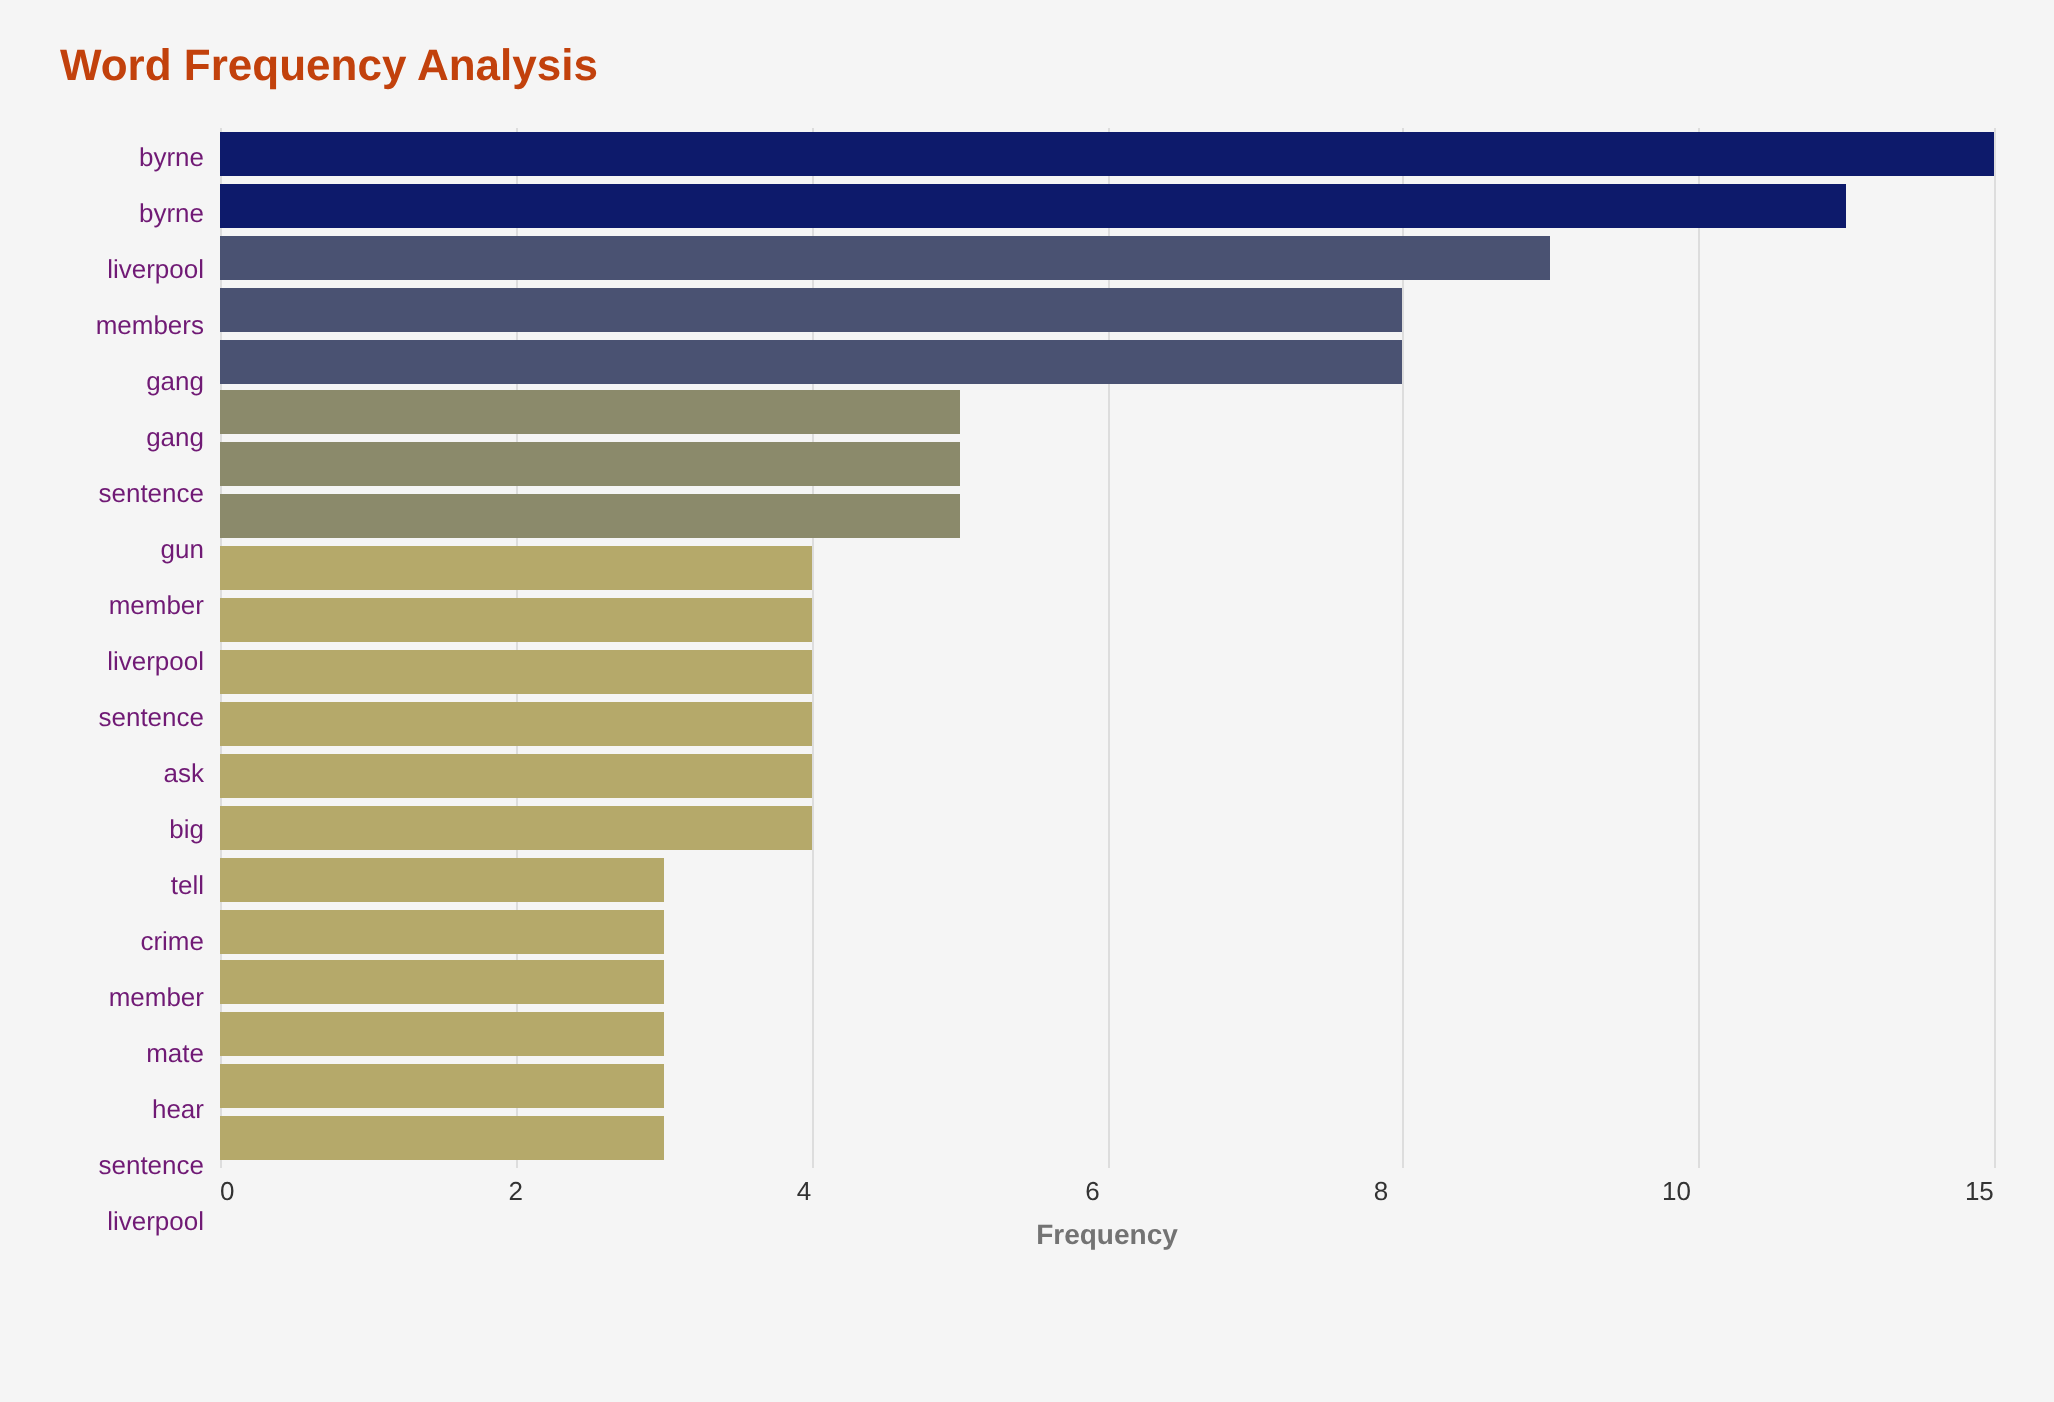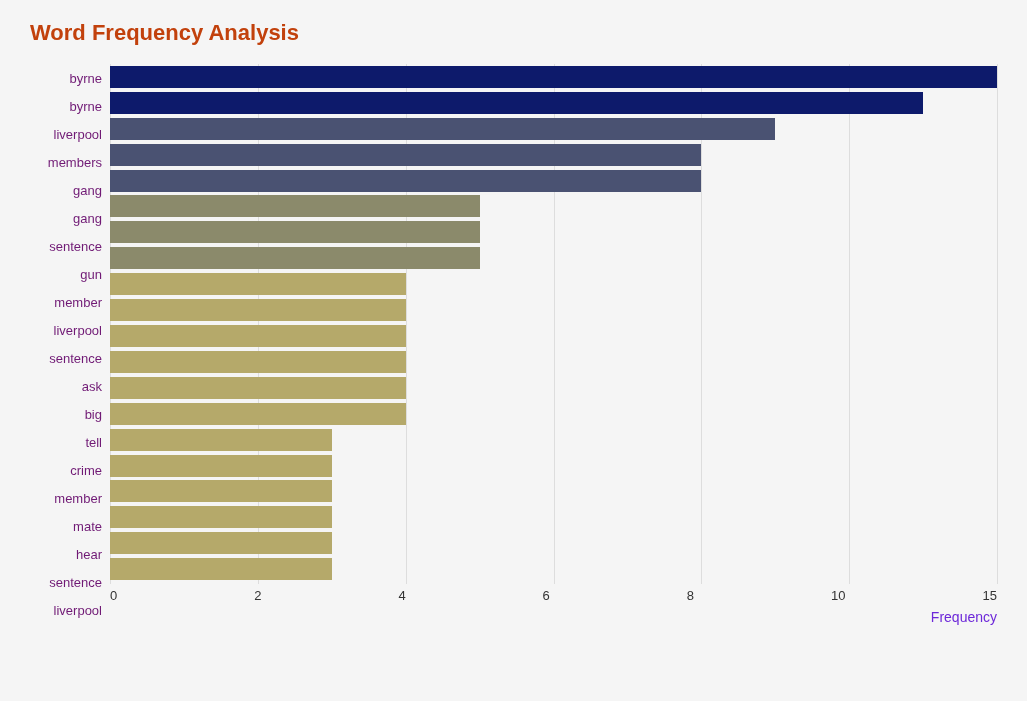--- a/index.html
+++ b/index.html
@@ -95,24 +95,25 @@
       flex-direction: row;
       justify-content: space-between;
       padding: 0;
     }
     .x-tick {
       font-size: 13px;
       color: #333;
       text-align: center;
     }
     .x-axis-label {
-      text-align: right;
+      text-align: center;
       font-size: 14px;
-      color: #6d28d9;
+      color: #737373;
       margin-top: 6px;
+      font-weight: bold;
     }
   </style>
 </head>
 <body>
 
 <div class="chart-container">
   <div class="chart-title">Word Frequency Analysis</div>
   <div class="chart-area">
     <div class="y-axis" id="y-axis">
         <div class="y-label">byrne</div>

